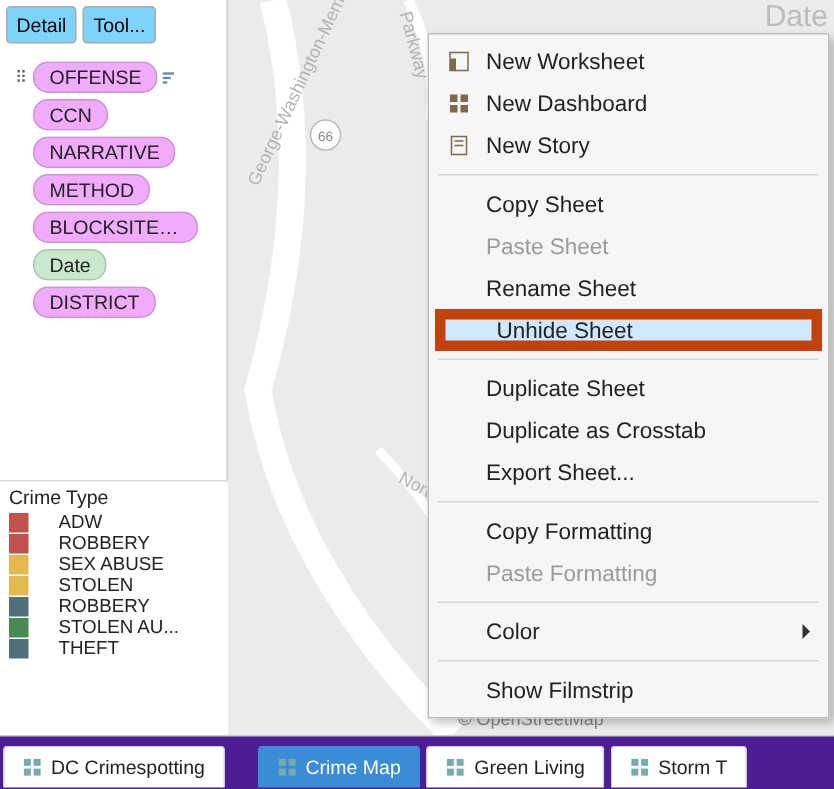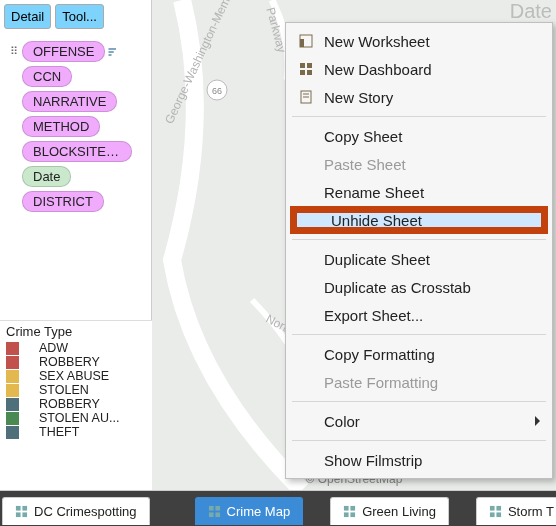--- a/index.html
+++ b/index.html
@@ -73,24 +73,23 @@
     position:absolute; left:152px; top:0; right:0; bottom:36px;
     background:#e9ece9;
     overflow:hidden;
   }
   .attribution {
     position:absolute; bottom:4px; left:50%; transform:translateX(-50%);
     color:#888; font-size:12px;margin-top:33px;
   }
   .tab-strip {
     position:absolute; left:0; right:0; bottom:0; height:36px;
-    background:#404040; border-top:1px solid #ccc;
+    background:#4c1d95; border-top:1px solid #ccc;
     display:flex; align-items:center;
     overflow:hidden;
-    gap:23px;
   }
   .tab {
     display:flex; align-items:center; gap:6px;
     padding:4px 12px; height:28px;
     margin:4px 2px 0 2px;
     border:1px solid #ccc; border-bottom:none;
     border-top-left-radius:3px; border-top-right-radius:3px;
     background:#fff; font-size:13px; white-space:nowrap;
     cursor:pointer;
   }

